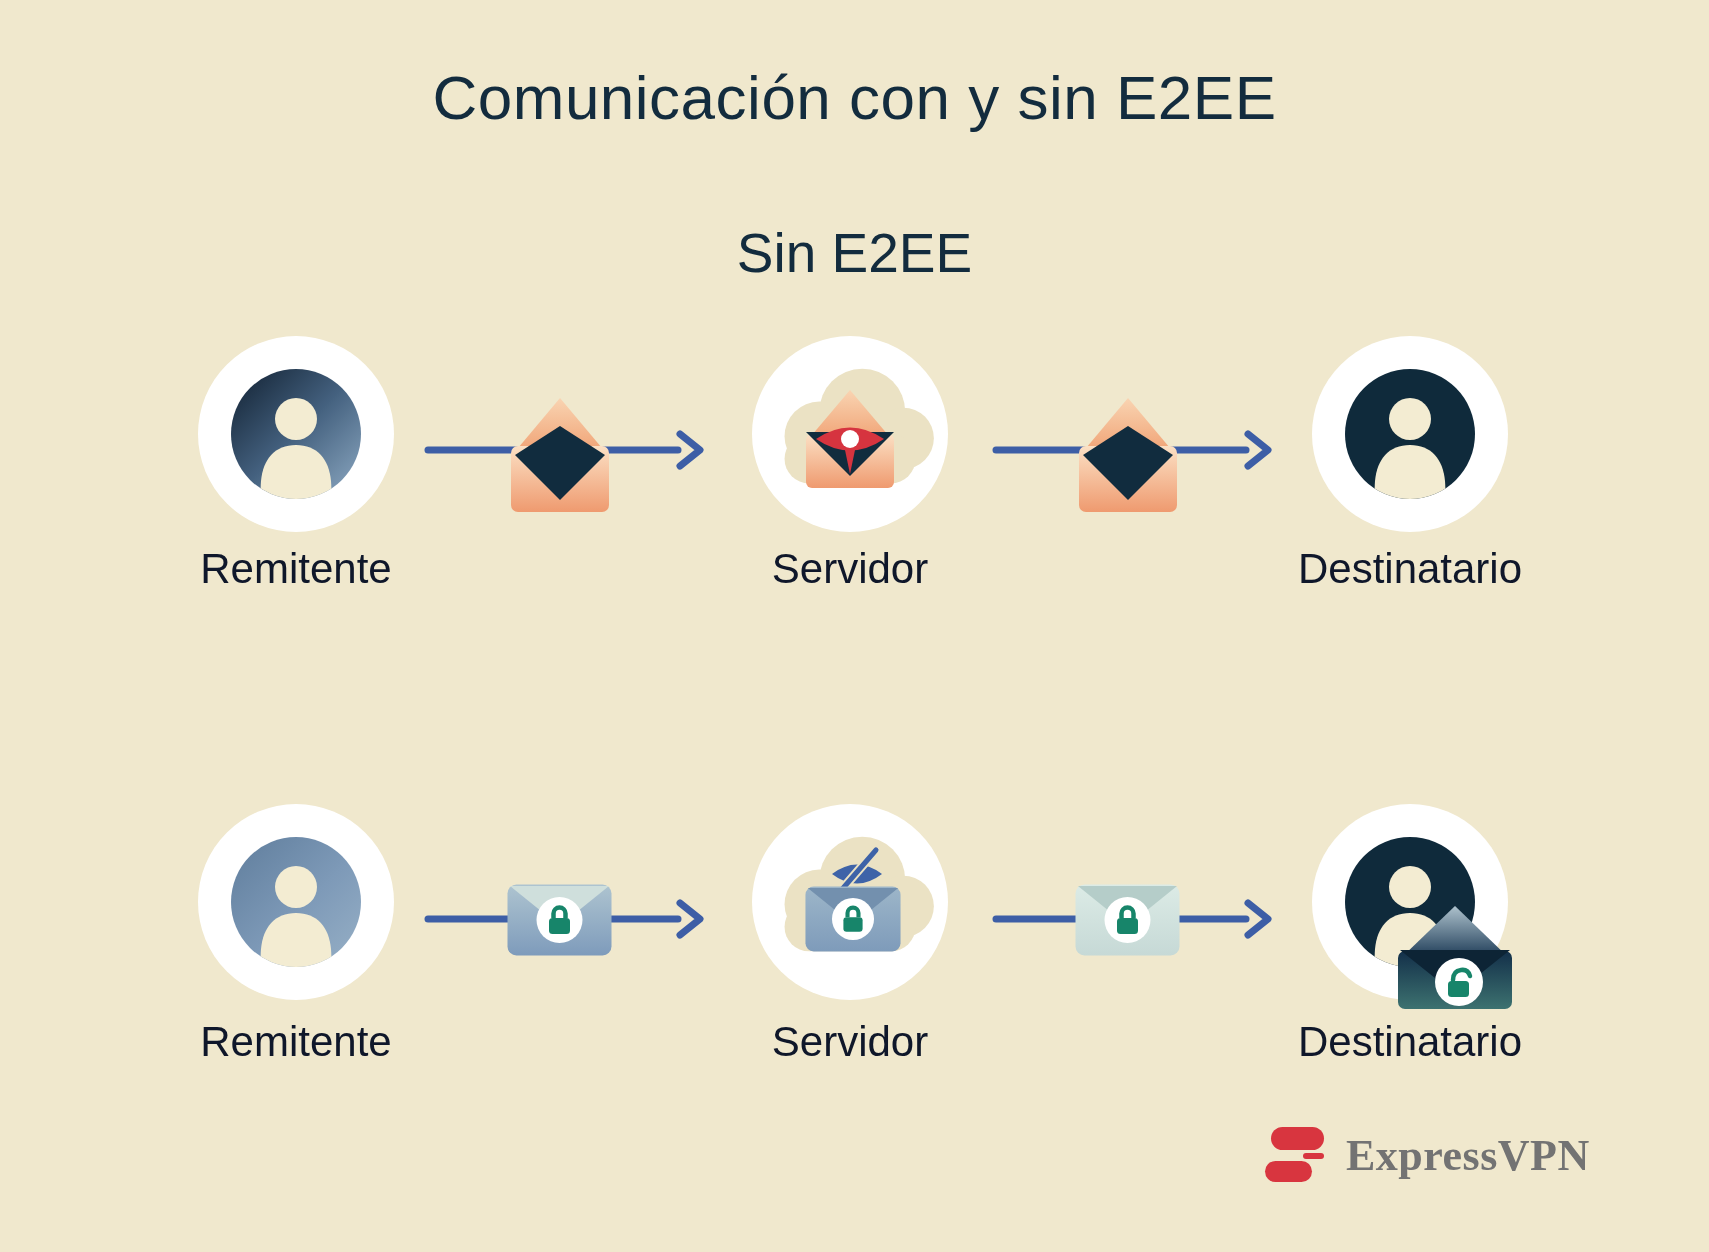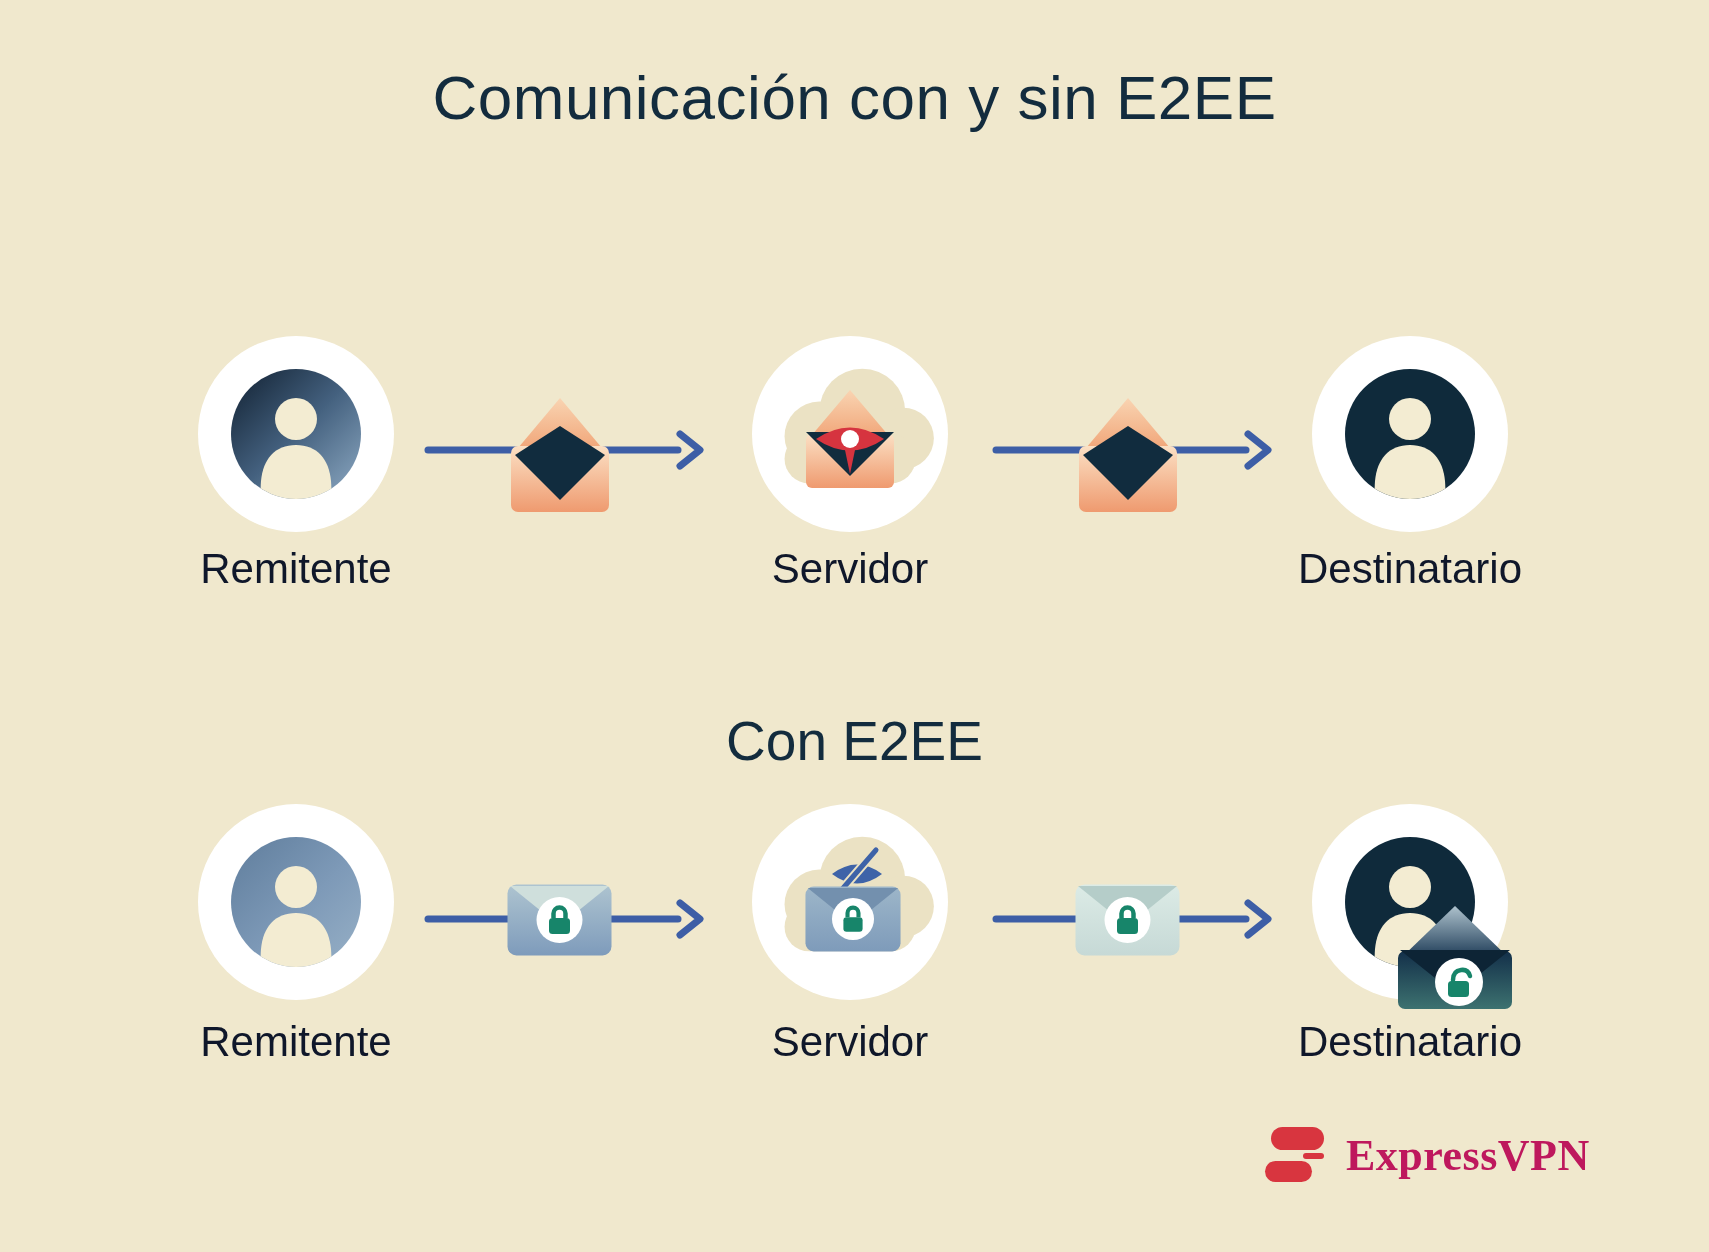--- a/index.html
+++ b/index.html
@@ -15,21 +15,21 @@
   .inner{position:absolute;left:33px;top:33px;width:130px;height:130px;border-radius:50%;overflow:hidden;}
   .grad-dark{background:linear-gradient(135deg,#101f30 0%,#44617f 50%,#8fabc4 100%);}
   .grad-steel{background:linear-gradient(135deg,#5f7d9c 0%,#7e9ab8 55%,#97b0c6 100%);}
   .solid-navy{background:#0f2a3b;}
   .inner svg{position:absolute;left:0;top:0;width:100%;height:100%;}
   .abs{position:absolute;}
   .node-label{position:absolute;width:400px;text-align:center;font-size:42px;font-weight:500;
     white-space:nowrap;color:#0f172a;}
   .cloud{position:absolute;left:8px;top:26px;}
   .logo{position:absolute;left:1262px;top:1126px;display:flex;align-items:center;gap:18px;}
-  .logo-text{font-family:"Liberation Serif",serif;font-weight:700;font-size:44px;color:#be185d;letter-spacing:.5px;}
+  .logo-text{font-family:"Liberation Serif",serif;font-weight:700;font-size:44px;color:#737373;letter-spacing:.5px;}
 </style>
 </head>
 <body>
 
 <div class="canvas">
 
   <svg width="0" height="0" style="position:absolute" aria-hidden="true">
     <defs>
       <linearGradient id="gPeachFlap" x1="0" y1="0" x2="0" y2="1">
         <stop offset="0" stop-color="#f9d4b2"></stop>
@@ -57,20 +57,21 @@
       </linearGradient>
       <linearGradient id="gTealBody" x1="0" y1="0" x2="0" y2="1">
         <stop offset="0" stop-color="#132f49"></stop>
           <stop offset="1" stop-color="#3d7270"></stop>
       </linearGradient>
     </defs>
   </svg>
 
   <h1 class="title">Comunicación con y sin E2EE</h1>
 
+  <h2 class="heading" style="top:221px">Sin E2EE</h2>
 
   <div class="circle" style="left:198px;top:336px">
     <div class="inner grad-dark">
       <svg viewBox="0 0 130 130">
         <circle cx="65" cy="50" r="21" fill="#f3ecd2"></circle>
         <path d="M65 76 C44 76 32 90 30 112 L29 130 L101 130 L100 112 C98 90 86 76 65 76 Z" fill="#f3ecd2"></path>
       </svg>
     </div>
   </div>
 
@@ -119,21 +120,20 @@
         <circle cx="65" cy="50" r="21" fill="#f3ecd2"></circle>
         <path d="M65 76 C44 76 32 90 30 112 L29 130 L101 130 L100 112 C98 90 86 76 65 76 Z" fill="#f3ecd2"></path>
       </svg>
     </div>
   </div>
 
   <div class="node-label" style="left:96px;top:545px">Remitente</div>
   <div class="node-label" style="left:650px;top:545px">Servidor</div>
   <div class="node-label" style="left:1210px;top:545px">Destinatario</div>
 
-  <h2 class="heading" style="top:709px">Con E2EE</h2>
 
   <div class="circle" style="left:198px;top:804px">
     <div class="inner grad-steel">
       <svg viewBox="0 0 130 130">
         <circle cx="65" cy="50" r="21" fill="#f3ecd2"></circle>
         <path d="M65 76 C44 76 32 90 30 112 L29 130 L101 130 L100 112 C98 90 86 76 65 76 Z" fill="#f3ecd2"></path>
       </svg>
     </div>
   </div>
 

